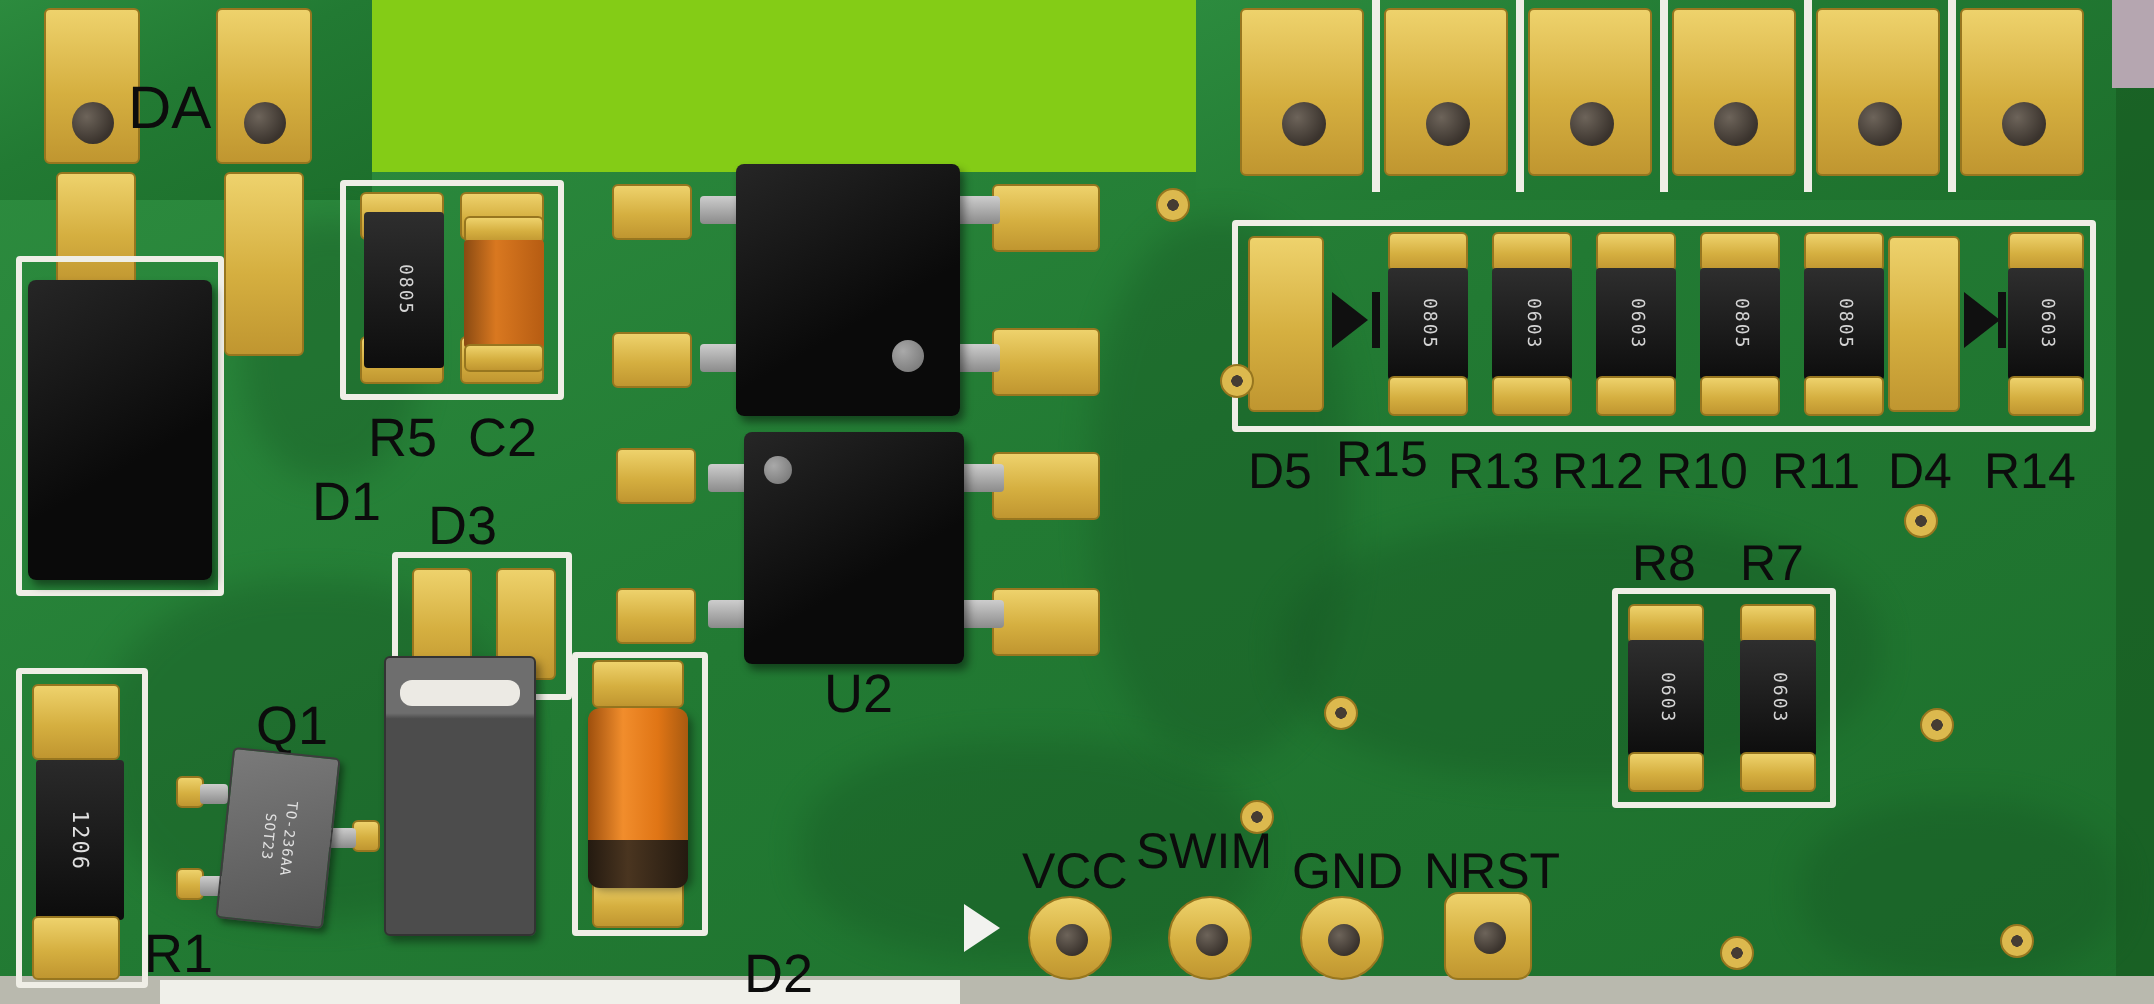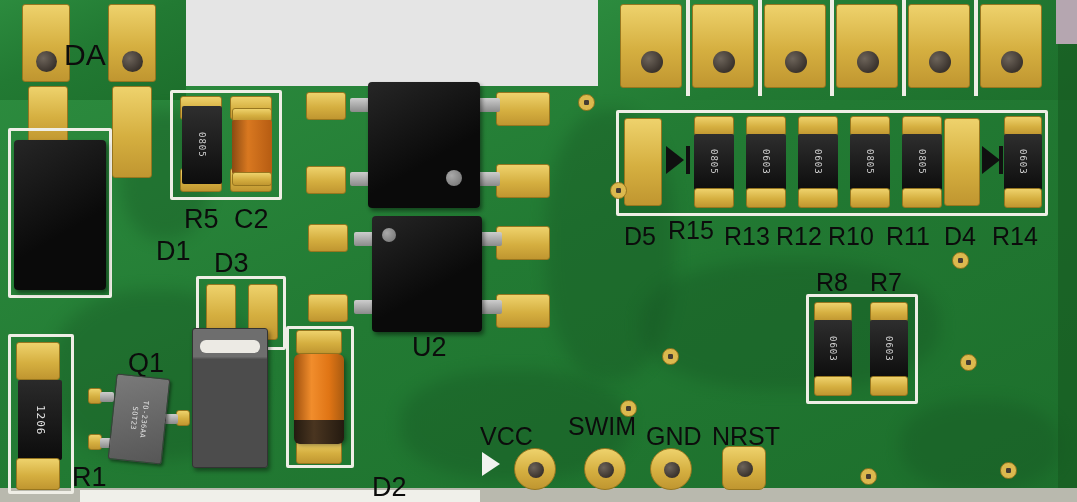--- a/index.html
+++ b/index.html
@@ -1,17 +1,17 @@
 <!DOCTYPE html>
 <html><head>
 <meta charset="utf-8">
 <style>
   *{box-sizing:border-box;margin:0;padding:0}
   html,body{background:#777;font-family:"Liberation Sans",sans-serif}
-  .stage{position:relative;width:1077px;height:502px;overflow:hidden;background:#e5e5e5}
+  .stage{position:relative;width:1077px;height:502px;overflow:hidden;background:#84cc16}
   .abs{position:absolute}
   .board{position:absolute;background:linear-gradient(155deg,#2c8b3e 0%,#227a33 45%,#1d6f2c 100%)}
   .patch{position:absolute;background:#155021;opacity:.32;filter:blur(8px);border-radius:45%}
   .pad{position:absolute;background:linear-gradient(180deg,#eed26c,#d5af40 55%,#c09630);border:1px solid #97761f;border-radius:3px}
   .pad.round{border-radius:50%}
   .hole{position:absolute;background:radial-gradient(circle at 35% 35%,#6d645a,#3a332d 70%);border-radius:50%}
   .silk{position:absolute;border:3px solid #efeee6;border-radius:2px}
   .divider{position:absolute;width:4px;background:#efeee6}
   .chip{position:absolute;background:linear-gradient(180deg,#2e2e2e,#0d0d0d);border-radius:2px;display:flex;align-items:center;justify-content:center}
   .chip .mark{color:#d4d4d4;font-size:9px;writing-mode:vertical-rl;letter-spacing:1px;font-family:"DejaVu Sans Mono",monospace}
@@ -225,21 +225,21 @@
   </div>
 
   <div class="silk" style="left:8px;top:334px;width:66px;height:160px"></div>
   <div class="pad" style="left:16px;top:342px;width:44px;height:38px"></div>
   <div class="r1chip" style="left:18px;top:380px;width:44px;height:80px">
     <span class="mark">1206</span>
   </div>
   <div class="pad" style="left:16px;top:458px;width:44px;height:32px"></div>
   <div class="lbl" style="left:72px;top:462px">R1</div>
 
-  <div class="lbl sm" style="left:480px;top:422px">VCC</div>
+  <div class="lbl sm" style="left:511px;top:422px">VCC</div>
   <div class="lbl sm" style="left:568px;top:412px">SWIM</div>
   <div class="lbl sm" style="left:646px;top:422px">GND</div>
   <div class="lbl sm" style="left:712px;top:422px">NRST</div>
   <div class="tri-white" style="left:482px;top:452px"></div>
   <div class="pad round" style="left:514px;top:448px;width:42px;height:42px">
       <div class="hole" style="left:13px;top:13px;width:16px;height:16px"></div>
     </div>
   <div class="pad round" style="left:584px;top:448px;width:42px;height:42px">
       <div class="hole" style="left:13px;top:13px;width:16px;height:16px"></div>
     </div>

